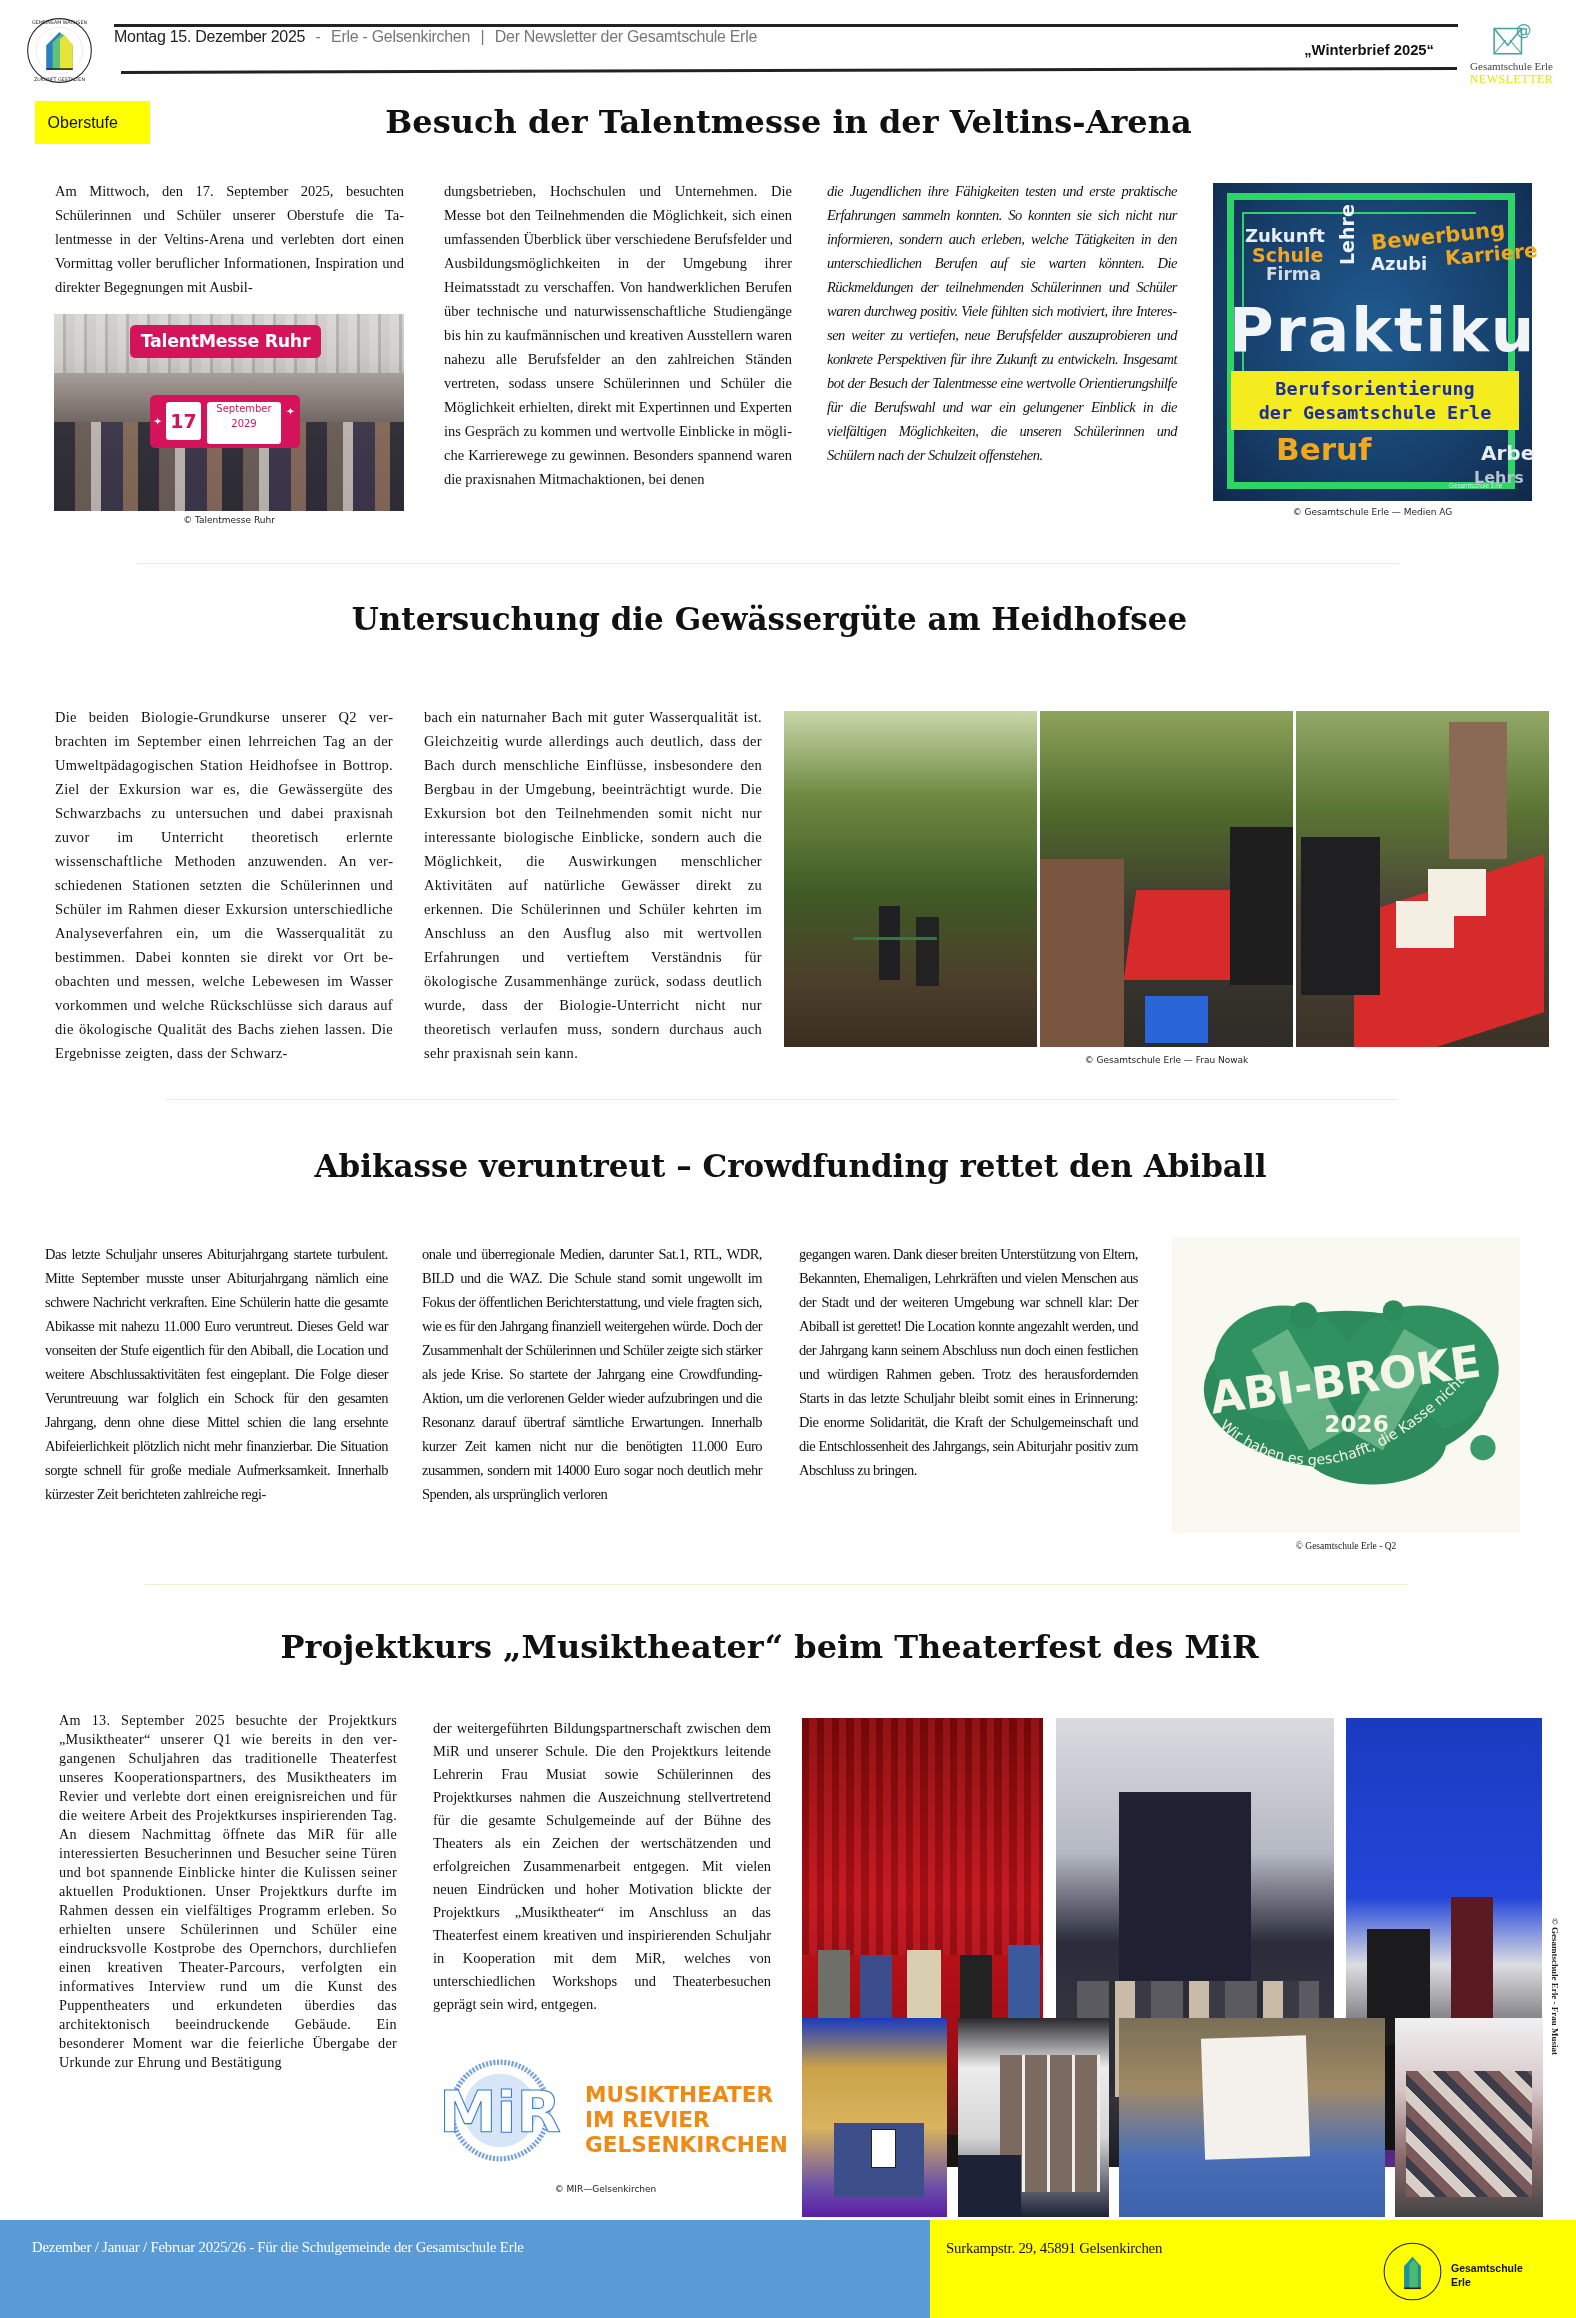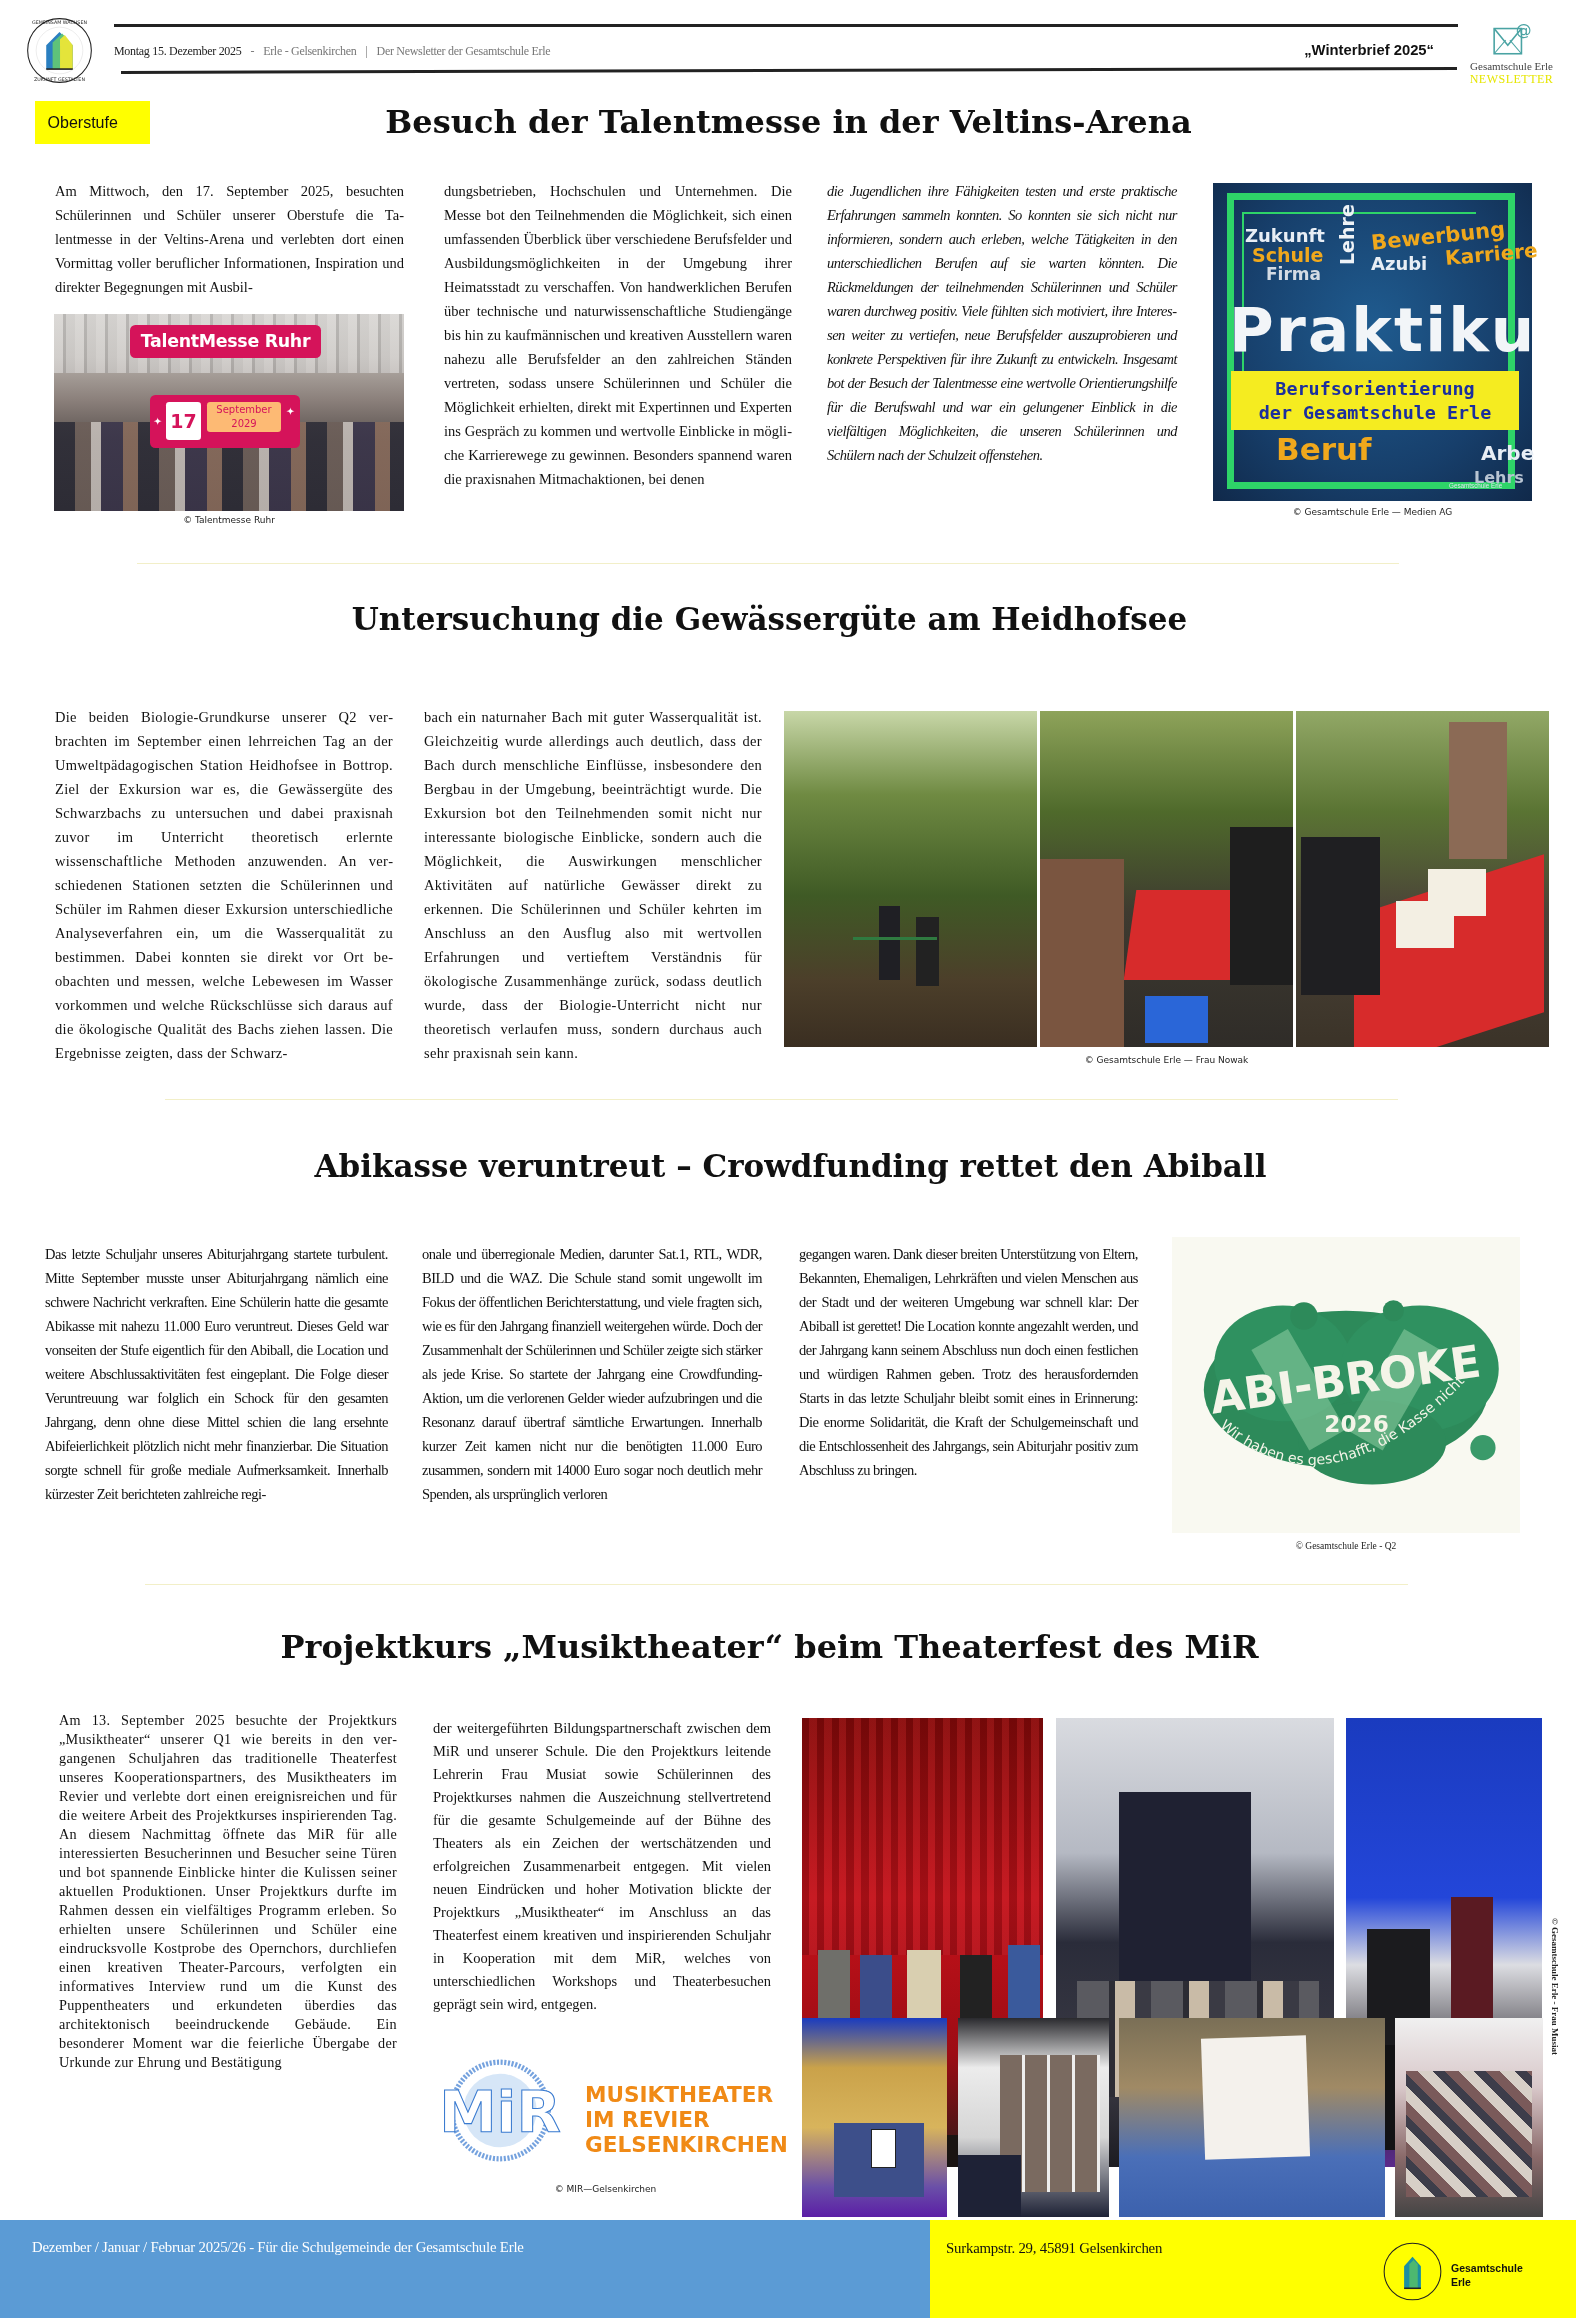--- a/index.html
+++ b/index.html
@@ -3,21 +3,21 @@
 <meta charset="utf-8">
 <style>
   html, body { margin: 0; padding: 0; background: #fff; }
   body { width: 1577px; height: 2319px; position: relative; overflow: hidden; font-family: "Liberation Serif", serif; color: #111; }
   .abs { position: absolute; }
 
   
   .logo-round { left: 25px; top: 16px; width: 69px; height: 69px; }
   .rule-top { left: 114px; top: 24px; width: 1344px; height: 2.6px; background: #222; }
   .rule-bot { left: 121px; top: 71px; width: 1336px; height: 2.6px; background: #222; transform: rotate(-0.17deg); transform-origin: left center; }
-  .header-line { left: 114px; top: 44px; font-family: Liberation Serif, serif; font-size: 12px; color: #777; letter-spacing: -0.3px; white-space: nowrap; }
+  .header-line { left: 114px; top: 28px; font-family: Liberation Sans, sans-serif; font-size: 16px; color: #777; letter-spacing: -0.3px; white-space: nowrap; }
   .header-line .date { color: #222; }
   .header-line .sep { margin: 0 6.3px; }
   .winterbrief { right: 143px; top: 42px; font-family: "Liberation Sans", sans-serif; font-weight: bold; font-size: 14.8px; color: #111; white-space: nowrap; }
   .nl-logo { left: 1464px; top: 19px; width: 95px; height: 63px; text-align: center; }
   .nl-logo .nl-name { font-family: "Liberation Serif", serif; font-size: 11px; color: #444; display: block; margin-top: 1.1px; }
   .nl-logo .nl-tag { font-family: Liberation Serif, serif; font-size: 12px; color: #e6e600; letter-spacing: 0.5px; display: block; }
 
   .badge { left: 35px; top: 101px; width: 115px; height: 43px; background: #ffff00; font-family: "Liberation Sans", sans-serif; font-size: 16px; display: flex; align-items: center; padding-left: 12.6px; box-sizing: border-box; }
 
   .article-title { font-family: "DejaVu Serif", serif; font-weight: bold; text-align: center; color: #111; }
@@ -40,21 +40,21 @@
   .img { overflow: hidden; }
   .talent-img { left: 54px; top: 314px; width: 350px; height: 197px; background:
      linear-gradient(180deg, #c9c5c0 0%, #b6b0aa 22%, #8a7f7a 44%, #5b5350 64%, #3d3634 100%); }
   .talent-img .crowd { position:absolute; left:0; right:0; bottom:0; height:45%;
      background: repeating-linear-gradient(90deg, #2a2a35 0 21px, #6d5f59 21px 37px, #c9c2bd 37px 47px, #38334a 47px 69px, #8a6c5c 69px 84px); opacity: .85; }
   .talent-img .lights { position:absolute; left:0; right:0; top:0; height:30%;
      background: repeating-linear-gradient(90deg, #eee 0 9.5px, #aaa 9.5px 11.6px, #ddd 11.6px 21px); opacity:.5; }
   .tm-banner { position:absolute; left: 76px; top: 10.5px; width: 191px; height: 33px; background: #d5135a; border-radius: 5.3px; color: #fff; font-family: "DejaVu Sans", sans-serif; font-weight: bold; font-size: 17.4px; display:flex; align-items:center; justify-content:center; letter-spacing: -0.3px; }
   .tm-date { position:absolute; left: 96px; top: 81px; width: 150px; height: 53px; background: #d5135a; border-radius: 5.3px; }
   .tm-day { position:absolute; left: 16px; top: 7.4px; width: 35px; height: 38px; background:#fff; border-radius: 3.2px; color:#d5135a; font-family:"DejaVu Sans",sans-serif; font-weight:bold; font-size: 19px; display:flex; align-items:center; justify-content:center; }
-  .tm-month { position:absolute; left: 57px; top: 7.4px; width: 74px; height: 30px; background:#fdba74; border-radius:3.2px; color:#d5135a; font-family:"DejaVu Sans",sans-serif; font-size: 10px; display:flex; flex-direction:column; align-items:center; justify-content:center; line-height: 14.2px; }
+  .tm-month { position:absolute; left: 57px; top: 7.4px; width: 74px; height: 42px; background:#ffffff; border-radius:3.2px; color:#d5135a; font-family:"DejaVu Sans",sans-serif; font-size: 10px; display:flex; flex-direction:column; align-items:center; line-height: 14.2px; }
   .spark { position:absolute; color:#fff; font-size: 10.5px; }
 
   .berufs-img { left: 1213px; top: 183px; width: 319px; height: 318px; background: radial-gradient(ellipse at 50% 45%, #1f5b8f 0%, #173f6b 60%, #10294a 100%); }
   .berufs-img .frame { position:absolute; border: 7.4px solid #2ed468; }
   .berufs-img .word { position:absolute; font-family:"DejaVu Sans",sans-serif; font-weight:bold; }
   .bo-box { position:absolute; left: 18px; top: 188px; width: 288px; height: 59px; background: #f5ec20; color: #1b2f9e; font-family: "DejaVu Sans Mono", monospace; font-weight: bold; font-size: 18.4px; line-height: 24px; text-align:center; display:flex; flex-direction:column; justify-content:center; }
 
   .photo { position:absolute; overflow:hidden; }
   .forest1 { left: 784px; top: 711px; width: 253px; height: 336px; background: linear-gradient(180deg, #c8d7a8 0%, #6f8a42 25%, #3f5a25 55%, #4c3f2a 80%, #3a2e21 100%); }
   .forest2 { left: 1040px; top: 711px; width: 253px; height: 336px; background: linear-gradient(180deg, #8ea35a 0%, #4f6a2b 30%, #3e3a30 60%, #2f2c28 100%); }

